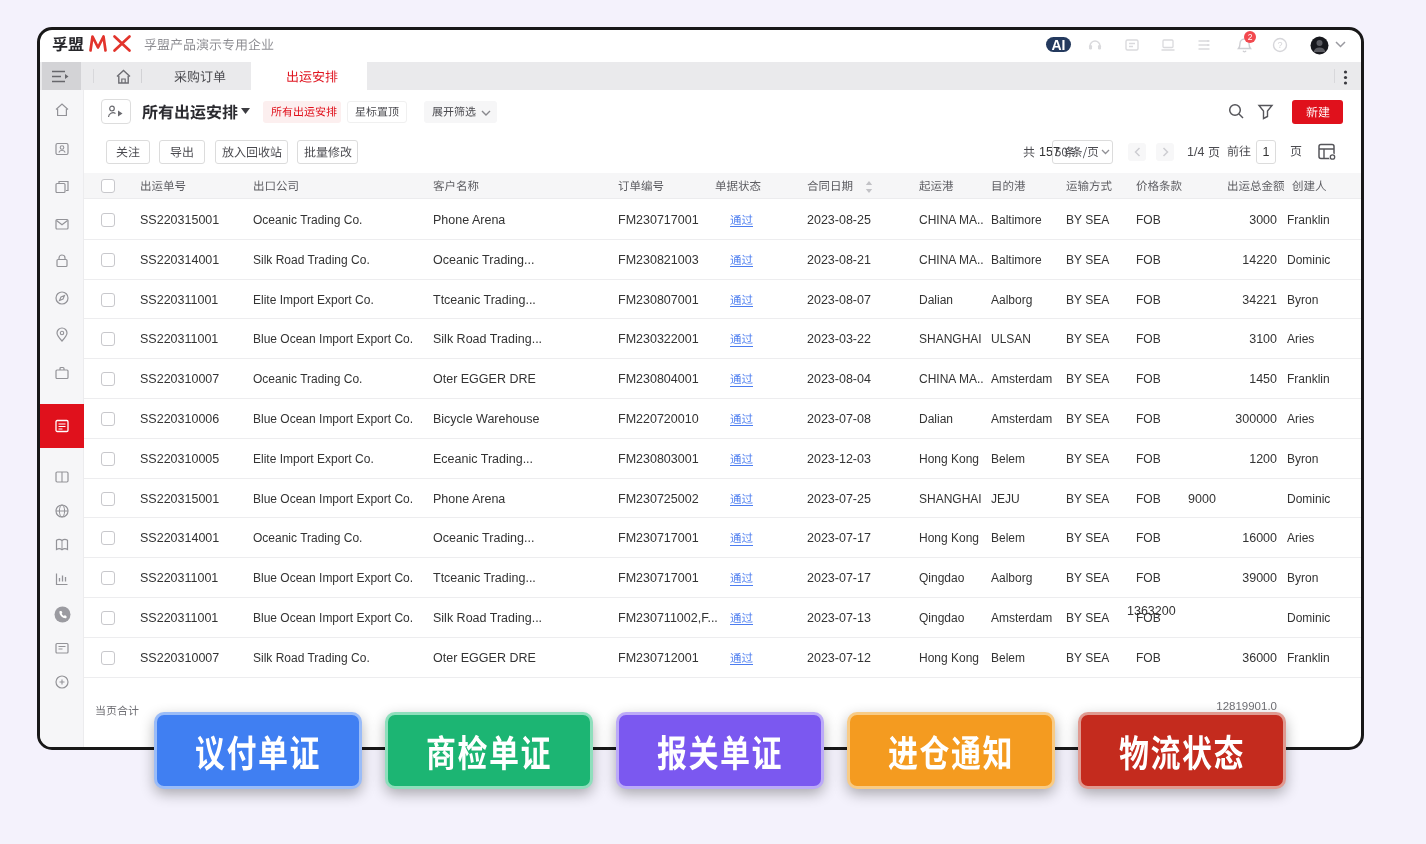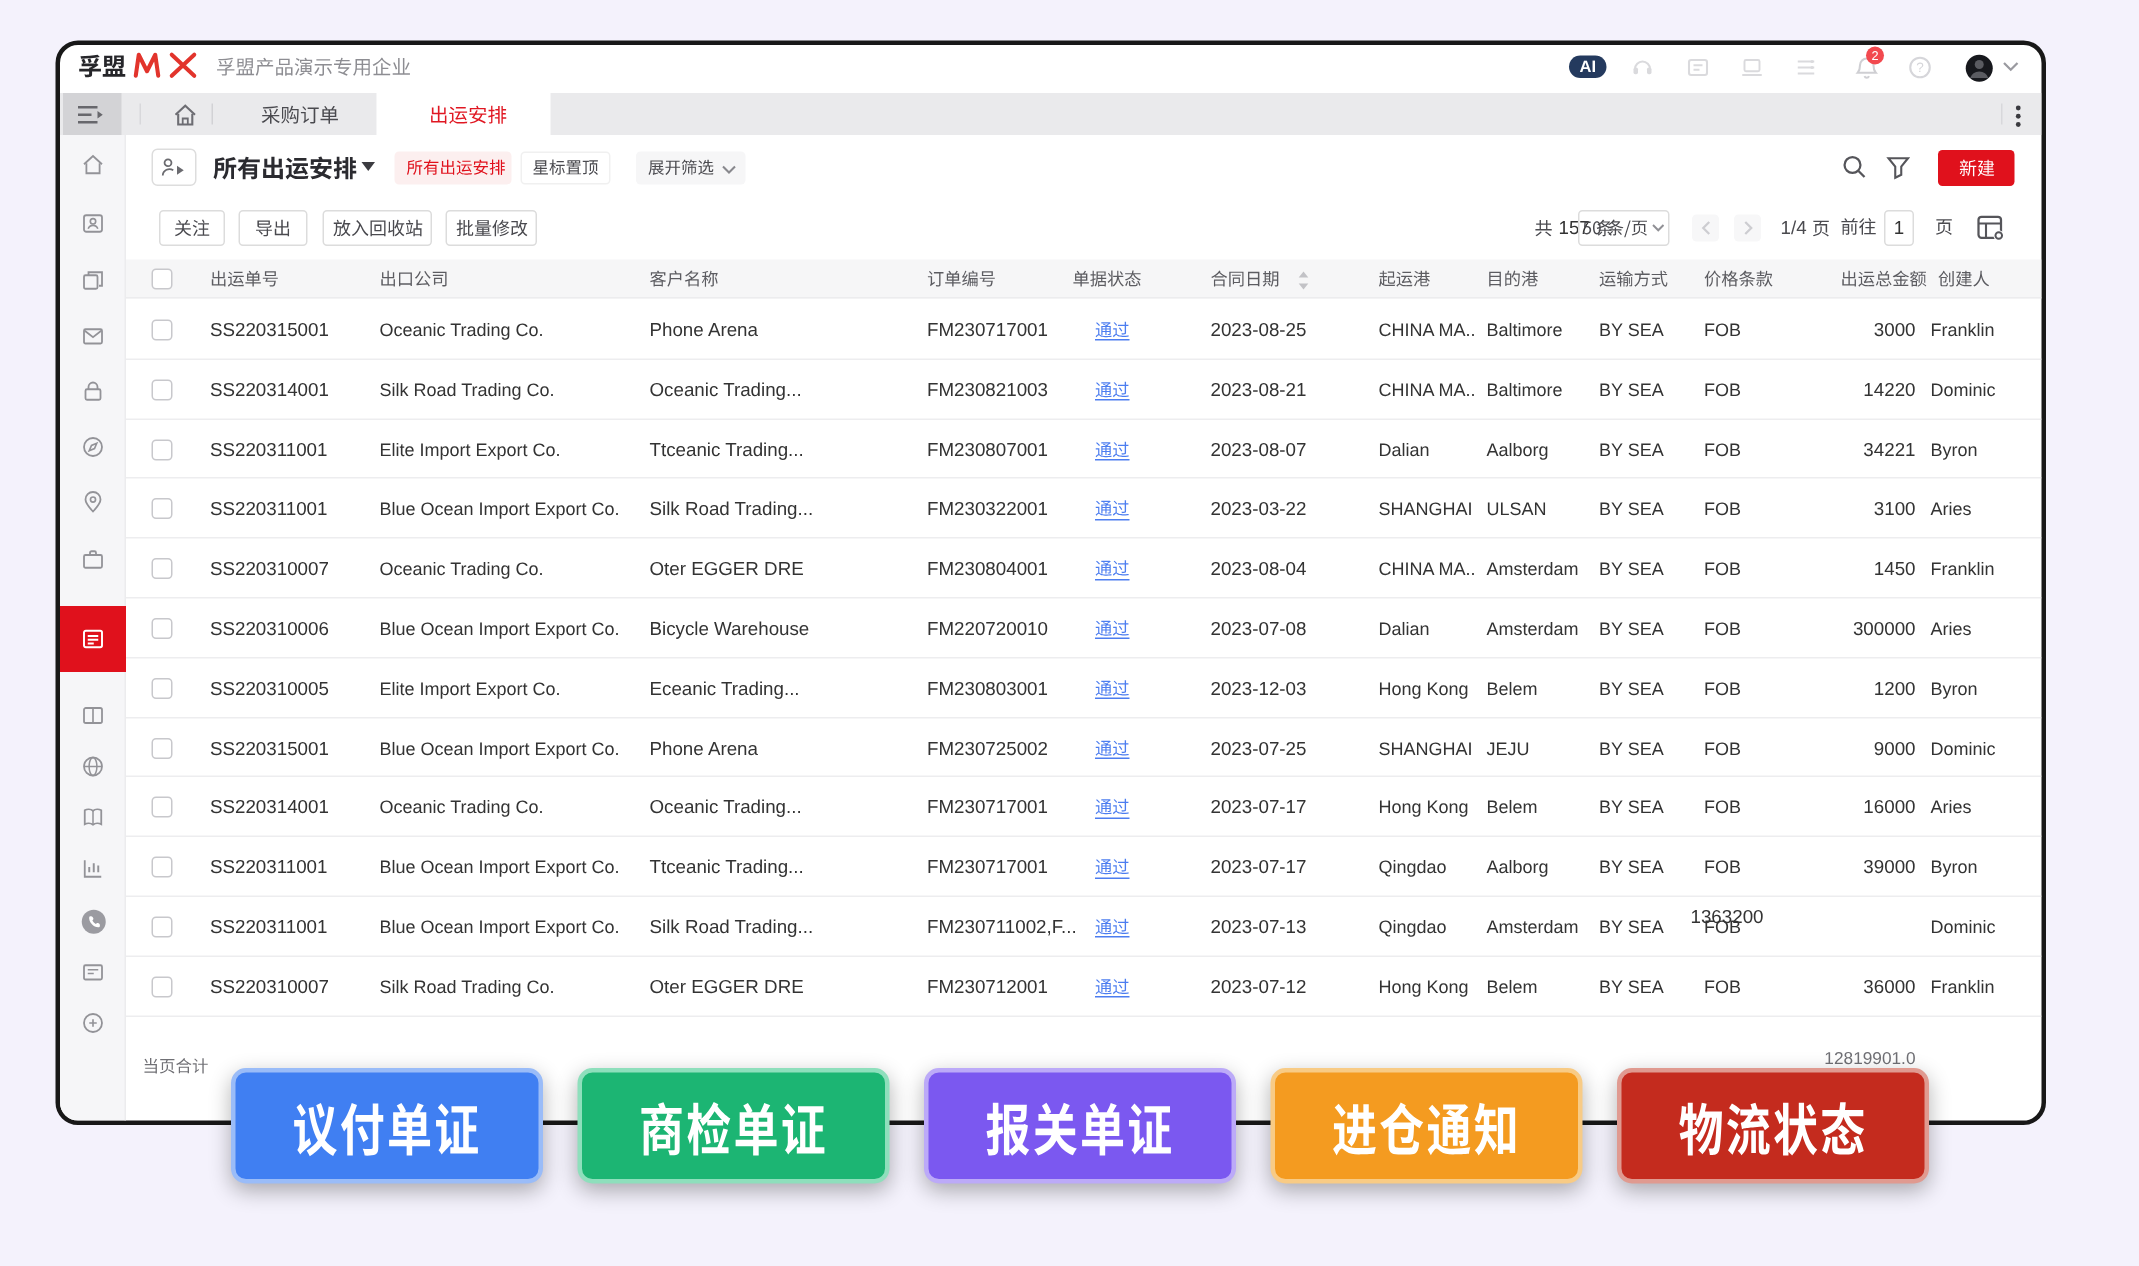--- a/index.html
+++ b/index.html
@@ -25,21 +25,21 @@
         <path d="M25.5 1.5 L40.5 15.5 M40.5 1.5 L25.5 15.5" fill="none" stroke="#e2342c" stroke-width="2.7" stroke-linecap="round"></path>
       </svg>
     </div>
     <div class="abs" style="left:104px;top:7.5px;">
       <svg width="130.0" height="13.0" viewBox="0 0 130.0 13.0">
         <path d="M10.8 0.5C8.6 1 4.7 1.3 1.5 1.4C1.6 1.6 1.7 2 1.7 2.2C5 2.1 9 1.8 11.6 1.3ZM2 2.8C2.4 3.5 2.8 4.4 3 5.0L3.9 4.6C3.7 4 3.3 3.2 2.8 2.5ZM5.5 2.6C5.8 3.2 6.1 4.2 6.2 4.7L7.2 4.4C7 3.8 6.7 3 6.4 2.3ZM10.1 2.1C9.8 2.8 9.1 4 8.6 4.6L9.5 5.0C10 4.3 10.6 3.3 11.1 2.4ZM6.2 7.4L6.2 8.1L0.7 8.1L0.7 9.0L6.2 9.0L6.2 11.3C6.2 11.5 6.1 11.5 5.9 11.5C5.6 11.6 4.7 11.6 3.7 11.5C3.9 11.8 4.1 12.2 4.1 12.4C5.3 12.4 6.1 12.4 6.6 12.3C7.1 12.2 7.2 11.9 7.2 11.3L7.2 9.0L12.3 9.0L12.3 8.1L7.2 8.1L7.2 7.8C8.5 7.3 9.8 6.5 10.7 5.7L10 5.1L9.8 5.2L2.1 5.2L2.1 6.1L8.7 6.1C8 6.6 7 7.1 6.2 7.4ZM19.7 0.9L19.7 3.6C19.7 4.8 19.6 6.2 18.2 7.2C18.4 7.3 18.8 7.6 18.9 7.8C19.7 7.2 20.2 6.4 20.4 5.5L23.7 5.5L23.7 6.6C23.7 6.8 23.6 6.8 23.4 6.8C23.2 6.8 22.6 6.9 22 6.8C22.1 7.1 22.3 7.4 22.3 7.7C23.2 7.7 23.8 7.7 24.2 7.5C24.5 7.4 24.6 7.1 24.6 6.6L24.6 0.9ZM20.6 1.7L23.7 1.7L23.7 2.9L20.6 2.9ZM20.6 3.6L23.7 3.6L23.7 4.8L20.5 4.8C20.6 4.4 20.6 4 20.6 3.6ZM15.2 4.1L17.6 4.1L17.6 5.5L15.2 5.5ZM15.2 3.3L15.2 1.9L17.6 1.9L17.6 3.3ZM14.3 1.1L14.3 7.0L15.2 7.0L15.2 6.3L18.4 6.3L18.4 1.1ZM15.1 8.1L15.1 11.2L13.5 11.2L13.5 12.1L25.4 12.1L25.4 11.2L24 11.2L24 8.1ZM16 11.2L16 8.9L17.7 8.9L17.7 11.2ZM18.6 11.2L18.6 8.9L20.4 8.9L20.4 11.2ZM21.3 11.2L21.3 8.9L23 8.9L23 11.2ZM29.4 3.5C29.8 4.1 30.3 4.9 30.5 5.4L31.4 5.0C31.2 4.5 30.7 3.7 30.3 3.1ZM35 3.2C34.7 3.9 34.3 4.8 33.9 5.4L27.6 5.4L27.6 7.2C27.6 8.6 27.5 10.5 26.5 11.9C26.7 12 27.1 12.4 27.3 12.6C28.4 11 28.6 8.8 28.6 7.2L28.6 6.4L38.1 6.4L38.1 5.4L34.9 5.4C35.2 4.9 35.7 4.2 36 3.6ZM31.5 0.8C31.8 1.2 32.1 1.7 32.3 2.1L27.4 2.1L27.4 3.0L37.7 3.0L37.7 2.1L33.4 2.1L33.5 2.1C33.3 1.6 32.9 1 32.5 0.5ZM42.9 2.0L48.1 2.0L48.1 4.5L42.9 4.5ZM42 1.1L42 5.4L49.1 5.4L49.1 1.1ZM40.1 6.8L40.1 12.5L41 12.5L41 11.8L43.7 11.8L43.7 12.4L44.7 12.4L44.7 6.8ZM41 10.8L41 7.7L43.7 7.7L43.7 10.8ZM46.1 6.8L46.1 12.5L47.1 12.5L47.1 11.8L50 11.8L50 12.4L51 12.4L51 6.8ZM47.1 10.8L47.1 7.7L50 7.7L50 10.8ZM60.7 10.6C61.7 11.1 62.9 11.9 63.5 12.4L64.3 11.8C63.6 11.3 62.4 10.6 61.5 10.1ZM58.3 10.2C57.6 10.8 56.4 11.3 55.4 11.7C55.6 11.9 56 12.2 56.1 12.4C57.1 12 58.4 11.3 59.3 10.6ZM53.2 1.4C53.9 1.8 54.8 2.3 55.2 2.6L55.8 1.8C55.4 1.5 54.5 1 53.8 0.7ZM52.5 4.9C53.1 5.3 54 5.7 54.5 6.1L55 5.3C54.6 5 53.7 4.5 53 4.2ZM52.8 11.6L53.7 12.2C54.3 11 55 9.4 55.6 8.0L54.8 7.4C54.2 8.9 53.4 10.6 52.8 11.6ZM59 0.7C59.1 1 59.3 1.4 59.5 1.8L56 1.8L56 3.9L56.9 3.9L56.9 2.6L63.1 2.6L63.1 3.9L64.1 3.9L64.1 1.8L60.6 1.8C60.4 1.4 60.2 0.8 59.9 0.5ZM57.3 8.1L59.5 8.1L59.5 9.2L57.3 9.2ZM60.4 8.1L62.7 8.1L62.7 9.2L60.4 9.2ZM57.3 6.3L59.5 6.3L59.5 7.4L57.3 7.4ZM60.4 6.3L62.7 6.3L62.7 7.4L60.4 7.4ZM56.9 3.8L56.9 4.6L59.5 4.6L59.5 5.5L56.5 5.5L56.5 10.0L63.6 10.0L63.6 5.5L60.4 5.5L60.4 4.6L63 4.6L63 3.8ZM68 6.9C67.5 8.3 66.5 9.8 65.5 10.7C65.7 10.8 66.1 11.1 66.4 11.3C67.4 10.3 68.4 8.7 69 7.1ZM73.9 7.3C74.8 8.5 75.8 10.2 76.2 11.3L77.1 10.9C76.8 9.8 75.7 8.1 74.8 6.9ZM66.9 1.5L66.9 2.4L76.1 2.4L76.1 1.5ZM65.8 4.6L65.8 5.6L71 5.6L71 11.2C71 11.4 70.9 11.5 70.7 11.5C70.4 11.5 69.6 11.5 68.7 11.4C68.8 11.7 69 12.2 69 12.5C70.2 12.5 71 12.5 71.4 12.3C71.9 12.1 72 11.8 72 11.2L72 5.6L77.2 5.6L77.2 4.6ZM83.5 0.5L83.1 2.0L79.8 2.0L79.8 2.9L82.8 2.9L82.4 4.4L78.7 4.4L78.7 5.4L82 5.4C81.7 6.3 81.5 7.1 81.2 7.8L87.3 7.8C86.5 8.5 85.6 9.5 84.7 10.3C83.7 9.9 82.8 9.6 81.9 9.3L81.3 10.1C83.3 10.7 85.9 11.7 87.2 12.5L87.8 11.7C87.2 11.3 86.5 11 85.7 10.6C86.9 9.5 88.2 8.2 89.1 7.2L88.4 6.8L88.2 6.9L82.5 6.9L83 5.4L90.1 5.4L90.1 4.4L83.4 4.4L83.8 2.9L89.1 2.9L89.1 2.0L84.1 2.0L84.5 0.6ZM93 1.4L93 6.1C93 8 92.9 10.3 91.4 11.9C91.6 12 92 12.3 92.2 12.5C93.2 11.4 93.6 9.9 93.8 8.5L97.1 8.5L97.1 12.4L98.1 12.4L98.1 8.5L101.6 8.5L101.6 11.2C101.6 11.4 101.5 11.5 101.2 11.5C101 11.5 100.1 11.5 99.2 11.5C99.3 11.7 99.5 12.2 99.5 12.4C100.7 12.4 101.5 12.4 101.9 12.2C102.4 12.1 102.5 11.8 102.5 11.2L102.5 1.4ZM94 2.4L97.1 2.4L97.1 4.5L94 4.5ZM101.6 2.4L101.6 4.5L98.1 4.5L98.1 2.4ZM94 5.4L97.1 5.4L97.1 7.6L93.9 7.6C93.9 7.1 94 6.6 94 6.1ZM101.6 5.4L101.6 7.6L98.1 7.6L98.1 5.4ZM106.7 6.4L106.7 11.2L105 11.2L105 12.1L116.1 12.1L116.1 11.2L111.1 11.2L111.1 8.0L114.9 8.0L114.9 7.1L111.1 7.1L111.1 4.1L110.1 4.1L110.1 11.2L107.6 11.2L107.6 6.4ZM110.5 0.4C109.2 2.4 106.8 4.2 104.4 5.1C104.7 5.4 105 5.7 105.1 6.0C107.1 5 109.1 3.6 110.5 1.9C112.2 3.9 114 5 116 6.0C116.1 5.7 116.4 5.3 116.6 5.1C114.6 4.3 112.7 3.1 111.1 1.2L111.3 0.8ZM128.1 3.5C127.6 5 126.7 6.9 125.9 8.1L126.8 8.5C127.5 7.3 128.4 5.5 129 4.0ZM118.1 3.8C118.8 5.2 119.5 7.2 119.8 8.4L120.8 8.0C120.5 6.9 119.7 5 119 3.5ZM124.6 0.7L124.6 10.8L122.4 10.8L122.4 0.7L121.4 0.7L121.4 10.8L117.8 10.8L117.8 11.8L129.3 11.8L129.3 10.8L125.6 10.8L125.6 0.7Z" fill="#8d8d92"></path>
       </svg>
     </div>
     <div class="abs" style="left:1006px;top:7px;">
       <div style="width:25px;height:15px;background:#243a5e;border-radius:8px;display:flex;align-items:center;justify-content:center">
-        <span style="color:#fff;font-size:11px;font-weight:bold">AI</span>
+        <span style="color:#fff;font-size:14px;font-weight:bold">AI</span>
       </div>
     </div>
     <div class="abs" style="left:1047px;top:7px;">
       <svg width="16" height="16" viewBox="0 0 16 16">
         <path d="M3 9a5 5 0 0 1 10 0" fill="none" stroke="#dadadd" stroke-width="1.4"></path>
         <rect x="2" y="8" width="3" height="4.5" rx="1.2" fill="#dadadd"></rect>
         <rect x="11" y="8" width="3" height="4.5" rx="1.2" fill="#dadadd"></rect>
       </svg>
     </div>
     <div class="abs" style="left:1084px;top:7px;">
@@ -561,21 +561,21 @@
     <div class="abs" style="left:690px;top:462.5px;border-bottom:1px solid #4c7df0;padding-bottom:1px">
       <svg width="23.0" height="11.5" viewBox="0 0 23.0 11.5">
         <path d="M0.7 1.4C1.4 2 2.3 2.9 2.7 3.4L3.3 2.8C2.9 2.3 2 1.5 1.3 0.9ZM2.9 4.8L0.5 4.8L0.5 5.6L2.1 5.6L2.1 8.9C1.6 9.1 1 9.6 0.4 10.2L1 10.9C1.6 10.1 2.1 9.5 2.5 9.5C2.8 9.5 3.2 9.9 3.7 10.2C4.5 10.6 5.4 10.8 6.8 10.8C8.1 10.8 10.1 10.7 10.9 10.7C10.9 10.4 11.1 10 11.1 9.8C10 9.9 8.2 10 6.9 10.0C5.6 10 4.6 9.9 3.8 9.5C3.4 9.2 3.2 9 2.9 8.9ZM4.2 0.9L4.2 1.6L9.1 1.6C8.6 1.9 8 2.3 7.4 2.6C6.9 2.3 6.3 2.1 5.7 1.9L5.2 2.4C5.9 2.6 6.7 3 7.4 3.3L4.2 3.3L4.2 9.3L5 9.3L5 7.4L6.9 7.4L6.9 9.3L7.7 9.3L7.7 7.4L9.7 7.4L9.7 8.4C9.7 8.6 9.7 8.6 9.5 8.6C9.4 8.6 8.9 8.6 8.3 8.6C8.5 8.8 8.6 9.1 8.6 9.3C9.4 9.3 9.9 9.3 10.2 9.2C10.5 9.1 10.5 8.9 10.5 8.4L10.5 3.3L9 3.3C8.8 3.2 8.5 3.1 8.2 2.9C9.1 2.4 9.9 1.9 10.5 1.3L10 0.8L9.8 0.9ZM9.7 4.0L9.7 5.0L7.7 5.0L7.7 4.0ZM5 5.7L6.9 5.7L6.9 6.7L5 6.7ZM5 5.0L5 4.0L6.9 4.0L6.9 5.0ZM9.7 5.7L9.7 6.7L7.7 6.7L7.7 5.7ZM12.4 1.2C13.1 1.8 13.8 2.7 14.1 3.2L14.8 2.7C14.5 2.2 13.7 1.3 13.1 0.8ZM15.9 4.6C16.5 5.3 17.2 6.4 17.5 7.0L18.2 6.5C17.9 5.9 17.2 5 16.6 4.3ZM14.5 4.8L12.1 4.8L12.1 5.6L13.7 5.6L13.7 8.6C13.1 8.8 12.5 9.3 11.9 10.0L12.5 10.8C13.1 10 13.7 9.3 14.1 9.3C14.3 9.3 14.7 9.7 15.2 10.0C16 10.5 16.9 10.6 18.4 10.6C19.5 10.6 21.5 10.6 22.3 10.5C22.3 10.2 22.5 9.8 22.6 9.6C21.5 9.7 19.7 9.8 18.4 9.8C17.1 9.8 16.1 9.7 15.4 9.2C15 9 14.7 8.8 14.5 8.6ZM19.8 0.5L19.8 2.5L15.3 2.5L15.3 3.3L19.8 3.3L19.8 7.9C19.8 8.1 19.7 8.2 19.5 8.2C19.2 8.2 18.4 8.2 17.6 8.2C17.7 8.4 17.9 8.8 17.9 9.1C19 9.1 19.7 9 20.1 8.9C20.5 8.8 20.7 8.5 20.7 7.9L20.7 3.3L22.3 3.3L22.3 2.5L20.7 2.5L20.7 0.5Z" fill="#4c7df0"></path>
       </svg>
     </div>
     <div class="abs t12" style="left:767px;top:461.5px">2023-07-25</div>
     <div class="abs t11" style="left:879px;top:461.5px">SHANGHAI</div>
     <div class="abs t11" style="left:951px;top:461.5px">JEJU</div>
     <div class="abs t11" style="left:1026px;top:461.5px">BY SEA</div>
     <div class="abs t11" style="left:1096px;top:461.5px">FOB</div>
-    <div class="abs t12" style="left:1087px;top:461.5px;width:150px;text-align:right">9000</div>
+    <div class="abs t12" style="left:1087px;top:461.5px;width:150px;text-align:center">9000</div>
     <div class="abs t11" style="left:1247px;top:461.5px">Dominic</div>
     <div class="abs" style="left:44px;top:527.2px;width:1277px;height:1px;background:#ededef"></div>
     <div class="abs" style="left:61px;top:501.29999999999995px;width:14px;height:14px;border:1.5px solid #c8c8cc;border-radius:3px;background:#fff"></div>
     <div class="abs t12" style="left:100px;top:501.3px">SS220314001</div>
     <div class="abs t11" style="left:213px;top:501.3px">Oceanic Trading Co.</div>
     <div class="abs t12" style="left:393px;top:501.3px">Oceanic Trading...</div>
     <div class="abs t12" style="left:578px;top:501.3px">FM230717001</div>
     <div class="abs" style="left:690px;top:502.3px;border-bottom:1px solid #4c7df0;padding-bottom:1px">
       <svg width="23.0" height="11.5" viewBox="0 0 23.0 11.5">
         <path d="M0.7 1.4C1.4 2 2.3 2.9 2.7 3.4L3.3 2.8C2.9 2.3 2 1.5 1.3 0.9ZM2.9 4.8L0.5 4.8L0.5 5.6L2.1 5.6L2.1 8.9C1.6 9.1 1 9.6 0.4 10.2L1 10.9C1.6 10.1 2.1 9.5 2.5 9.5C2.8 9.5 3.2 9.9 3.7 10.2C4.5 10.6 5.4 10.8 6.8 10.8C8.1 10.8 10.1 10.7 10.9 10.7C10.9 10.4 11.1 10 11.1 9.8C10 9.9 8.2 10 6.9 10.0C5.6 10 4.6 9.9 3.8 9.5C3.4 9.2 3.2 9 2.9 8.9ZM4.2 0.9L4.2 1.6L9.1 1.6C8.6 1.9 8 2.3 7.4 2.6C6.9 2.3 6.3 2.1 5.7 1.9L5.2 2.4C5.9 2.6 6.7 3 7.4 3.3L4.2 3.3L4.2 9.3L5 9.3L5 7.4L6.9 7.4L6.9 9.3L7.7 9.3L7.7 7.4L9.7 7.4L9.7 8.4C9.7 8.6 9.7 8.6 9.5 8.6C9.4 8.6 8.9 8.6 8.3 8.6C8.5 8.8 8.6 9.1 8.6 9.3C9.4 9.3 9.9 9.3 10.2 9.2C10.5 9.1 10.5 8.9 10.5 8.4L10.5 3.3L9 3.3C8.8 3.2 8.5 3.1 8.2 2.9C9.1 2.4 9.9 1.9 10.5 1.3L10 0.8L9.8 0.9ZM9.7 4.0L9.7 5.0L7.7 5.0L7.7 4.0ZM5 5.7L6.9 5.7L6.9 6.7L5 6.7ZM5 5.0L5 4.0L6.9 4.0L6.9 5.0ZM9.7 5.7L9.7 6.7L7.7 6.7L7.7 5.7ZM12.4 1.2C13.1 1.8 13.8 2.7 14.1 3.2L14.8 2.7C14.5 2.2 13.7 1.3 13.1 0.8ZM15.9 4.6C16.5 5.3 17.2 6.4 17.5 7.0L18.2 6.5C17.9 5.9 17.2 5 16.6 4.3ZM14.5 4.8L12.1 4.8L12.1 5.6L13.7 5.6L13.7 8.6C13.1 8.8 12.5 9.3 11.9 10.0L12.5 10.8C13.1 10 13.7 9.3 14.1 9.3C14.3 9.3 14.7 9.7 15.2 10.0C16 10.5 16.9 10.6 18.4 10.6C19.5 10.6 21.5 10.6 22.3 10.5C22.3 10.2 22.5 9.8 22.6 9.6C21.5 9.7 19.7 9.8 18.4 9.8C17.1 9.8 16.1 9.7 15.4 9.2C15 9 14.7 8.8 14.5 8.6ZM19.8 0.5L19.8 2.5L15.3 2.5L15.3 3.3L19.8 3.3L19.8 7.9C19.8 8.1 19.7 8.2 19.5 8.2C19.2 8.2 18.4 8.2 17.6 8.2C17.7 8.4 17.9 8.8 17.9 9.1C19 9.1 19.7 9 20.1 8.9C20.5 8.8 20.7 8.5 20.7 7.9L20.7 3.3L22.3 3.3L22.3 2.5L20.7 2.5L20.7 0.5Z" fill="#4c7df0"></path>

